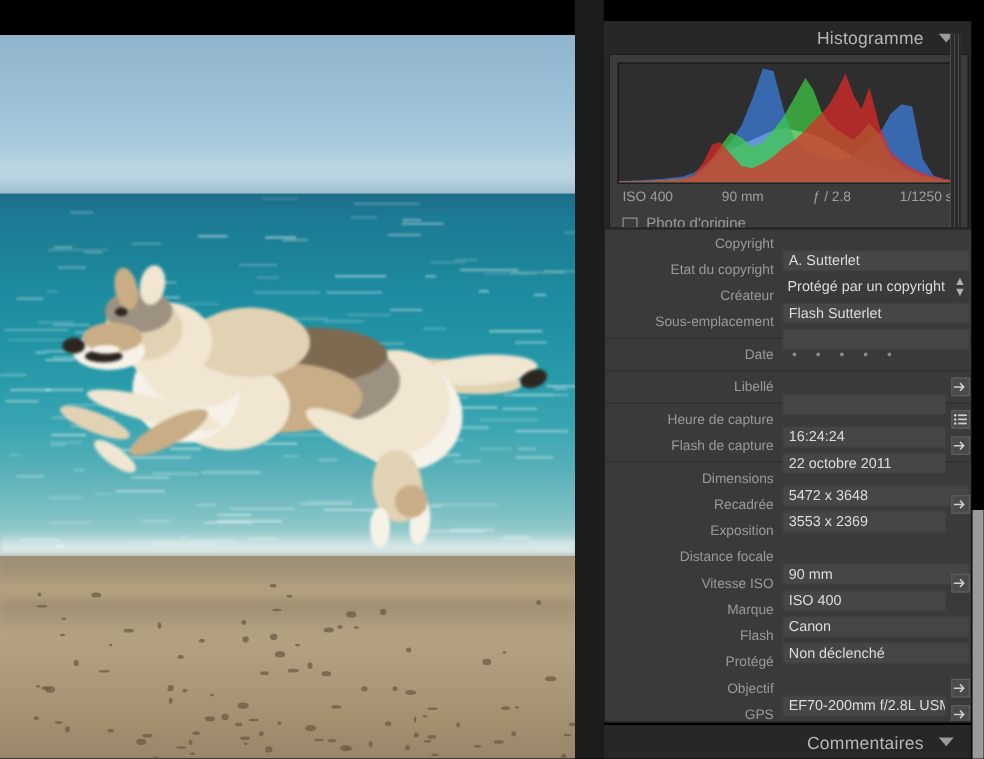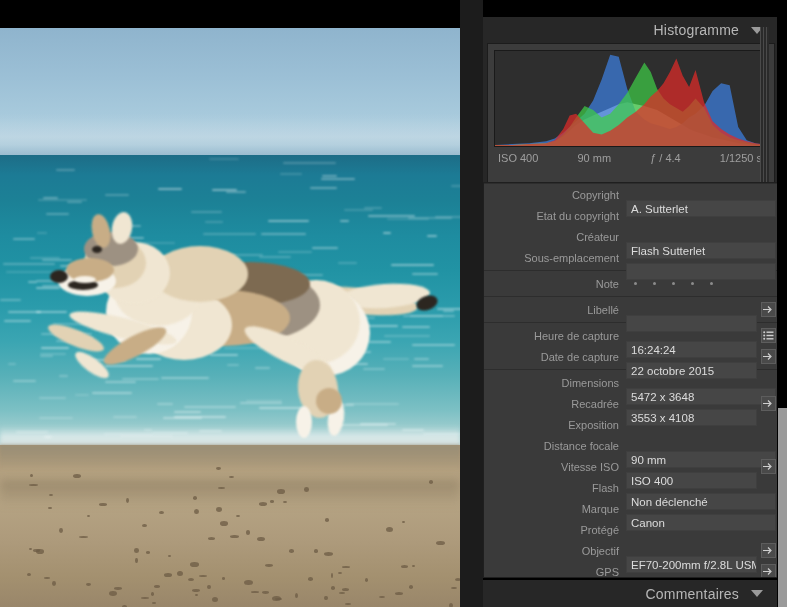--- a/index.html
+++ b/index.html
@@ -539,51 +539,56 @@
         <svg id="hist-svg" viewBox="0 0 255 100" preserveAspectRatio="none">
             <path d="M0,100 L0.0,99.0 L16.0,99.0 L32.0,98.0 L48.0,97.0 L56.0,95.0 L64.0,90.0 L70.0,84.0 L76.0,78.0 L84.0,72.0 L92.0,68.0 L100.0,64.0 L108.0,60.0 L116.0,56.0 L124.0,54.0 L132.0,56.0 L140.0,58.0 L146.0,60.0 L152.0,62.0 L158.0,66.0 L164.0,70.0 L170.0,74.0 L176.0,78.0 L182.0,82.0 L188.0,85.0 L196.0,88.0 L204.0,91.0 L212.0,93.0 L220.0,95.0 L228.0,97.0 L236.0,98.0 L244.0,99.0 L255.0,99.0 L255,100 Z" fill="#d6d6d6" fill-opacity="0.92"></path>
             <path d="M0,100 L0.0,99.0 L16.0,98.0 L32.0,97.0 L48.0,95.0 L56.0,92.0 L64.0,86.0 L70.0,80.0 L76.0,74.0 L84.0,66.0 L92.0,52.0 L100.0,30.0 L108.0,4.0 L116.0,6.0 L124.0,40.0 L132.0,64.0 L140.0,72.0 L146.0,76.0 L152.0,78.0 L158.0,80.0 L164.0,82.0 L170.0,80.0 L176.0,76.0 L182.0,70.0 L188.0,66.0 L196.0,58.0 L204.0,42.0 L212.0,34.0 L220.0,36.0 L228.0,80.0 L236.0,94.0 L244.0,97.0 L255.0,99.0 L255,100 Z" fill="#3d7fe0" fill-opacity="0.72"></path>
             <path d="M0,100 L0.0,99.0 L16.0,99.0 L32.0,98.0 L48.0,97.0 L56.0,95.0 L64.0,88.0 L70.0,80.0 L76.0,70.0 L84.0,58.0 L92.0,62.0 L100.0,70.0 L108.0,66.0 L116.0,56.0 L124.0,44.0 L132.0,28.0 L140.0,12.0 L146.0,22.0 L152.0,40.0 L158.0,50.0 L164.0,56.0 L170.0,60.0 L176.0,64.0 L182.0,58.0 L188.0,50.0 L196.0,60.0 L204.0,78.0 L212.0,86.0 L220.0,91.0 L228.0,94.0 L236.0,96.0 L244.0,98.0 L255.0,99.0 L255,100 Z" fill="#3fcc46" fill-opacity="0.72"></path>
             <path d="M0,100 L0.0,99.0 L16.0,99.0 L32.0,98.0 L48.0,97.0 L56.0,94.0 L64.0,82.0 L70.0,68.0 L76.0,66.0 L84.0,76.0 L92.0,86.0 L100.0,88.0 L108.0,84.0 L116.0,78.0 L124.0,70.0 L132.0,64.0 L140.0,56.0 L146.0,48.0 L152.0,42.0 L158.0,34.0 L164.0,22.0 L170.0,8.0 L176.0,26.0 L182.0,38.0 L188.0,20.0 L196.0,54.0 L204.0,74.0 L212.0,82.0 L220.0,88.0 L228.0,92.0 L236.0,95.0 L244.0,97.0 L255.0,99.0 L255,100 Z" fill="#e02b28" fill-opacity="0.72"></path>
           </svg>
       </div>
       <div id="hist-stats">
         <span>ISO 400</span>
         <span>90 mm</span>
-        <span>ƒ / 4.4</span>
+        <span>ƒ / 2.8</span>
         <span>1/1250 s</span>
+      </div>
+      <div id="hist-orig">
+        <span class="chk-box"></span>
+        <span>Photo d'origine</span>
       </div>
     </div>
     <div class="hist-side-lines"></div>
   </div>
 
   <div class="panel-block" id="metadata-panel">
     <div class="meta-scroll" id="meta-scroll">
       <div class="divider-top"></div>
       <div class="meta-group" id="meta-group-rows">
           <div class="meta-row">
             <span class="meta-label">Copyright</span>
             <span class="meta-value field">A. Sutterlet</span>
           </div>
           <div class="meta-row">
             <span class="meta-label">Etat du copyright</span>
+            <span class="meta-value plain">Protégé par un copyright<span class="stepper">▲<br>▼</span></span>
           </div>
           <div class="meta-row">
             <span class="meta-label">Créateur</span>
             <span class="meta-value field">Flash Sutterlet</span>
           </div>
           <div class="meta-row">
             <span class="meta-label">Sous-emplacement</span>
             <span class="meta-value empty"></span>
           </div>
         </div>
       <div class="divider"></div>
       <div class="meta-group" id="meta-group-rating">
           <div class="meta-row">
-            <span class="meta-label">Note</span>
+            <span class="meta-label">Date</span>
             <span class="stars">
               <span class="star-dot"></span>
               <span class="star-dot"></span>
               <span class="star-dot"></span>
               <span class="star-dot"></span>
               <span class="star-dot"></span>
             </span>
           </div>
         </div>
       <div class="divider"></div>
@@ -608,38 +613,38 @@
                 <circle cx="1.2" cy="1.2" r="1" fill="#cfcfcf"></circle>
                 <rect x="3.5" y=".5" width="7" height="1.4" fill="#cfcfcf"></rect>
                 <circle cx="1.2" cy="4.5" r="1" fill="#cfcfcf"></circle>
                 <rect x="3.5" y="3.8" width="7" height="1.4" fill="#cfcfcf"></rect>
                 <circle cx="1.2" cy="7.8" r="1" fill="#cfcfcf"></circle>
                 <rect x="3.5" y="7.1" width="7" height="1.4" fill="#cfcfcf"></rect>
               </svg>
             </span>
           </div>
           <div class="meta-row">
-            <span class="meta-label">Date de capture</span>
-            <span class="meta-value field">22 octobre 2015</span>
+            <span class="meta-label">Flash de capture</span>
+            <span class="meta-value field">22 octobre 2011</span>
             <span class="row-btn">
               <svg width="11" height="9" viewBox="0 0 11 9">
                 <path d="M0 4.5h7M5 1.5l3 3-3 3" stroke="#cfcfcf" stroke-width="1.2" fill="none"></path>
               </svg>
             </span>
           </div>
         </div>
       <div class="divider"></div>
       <div class="meta-group" id="meta-group-exif">
           <div class="meta-row">
             <span class="meta-label">Dimensions</span>
             <span class="meta-value field">5472 x 3648</span>
           </div>
           <div class="meta-row">
             <span class="meta-label">Recadrée</span>
-            <span class="meta-value field">3553 x 4108</span>
+            <span class="meta-value field">3553 x 2369</span>
             <span class="row-btn">
               <svg width="11" height="9" viewBox="0 0 11 9">
                 <path d="M0 4.5h7M5 1.5l3 3-3 3" stroke="#cfcfcf" stroke-width="1.2" fill="none"></path>
               </svg>
             </span>
           </div>
           <div class="meta-row">
             <span class="meta-label">Exposition</span>
           </div>
           <div class="meta-row">
@@ -649,26 +654,26 @@
           <div class="meta-row">
             <span class="meta-label">Vitesse ISO</span>
             <span class="meta-value field">ISO 400</span>
             <span class="row-btn">
               <svg width="11" height="9" viewBox="0 0 11 9">
                 <path d="M0 4.5h7M5 1.5l3 3-3 3" stroke="#cfcfcf" stroke-width="1.2" fill="none"></path>
               </svg>
             </span>
           </div>
           <div class="meta-row">
+            <span class="meta-label">Marque</span>
+            <span class="meta-value field">Canon</span>
+          </div>
+          <div class="meta-row">
             <span class="meta-label">Flash</span>
             <span class="meta-value field">Non déclenché</span>
-          </div>
-          <div class="meta-row">
-            <span class="meta-label">Marque</span>
-            <span class="meta-value field">Canon</span>
           </div>
           <div class="meta-row">
             <span class="meta-label">Protégé</span>
           </div>
           <div class="meta-row">
             <span class="meta-label">Objectif</span>
             <span class="meta-value field">EF70-200mm f/2.8L USM</span>
             <span class="row-btn">
               <svg width="11" height="9" viewBox="0 0 11 9">
                 <path d="M0 4.5h7M5 1.5l3 3-3 3" stroke="#cfcfcf" stroke-width="1.2" fill="none"></path>

